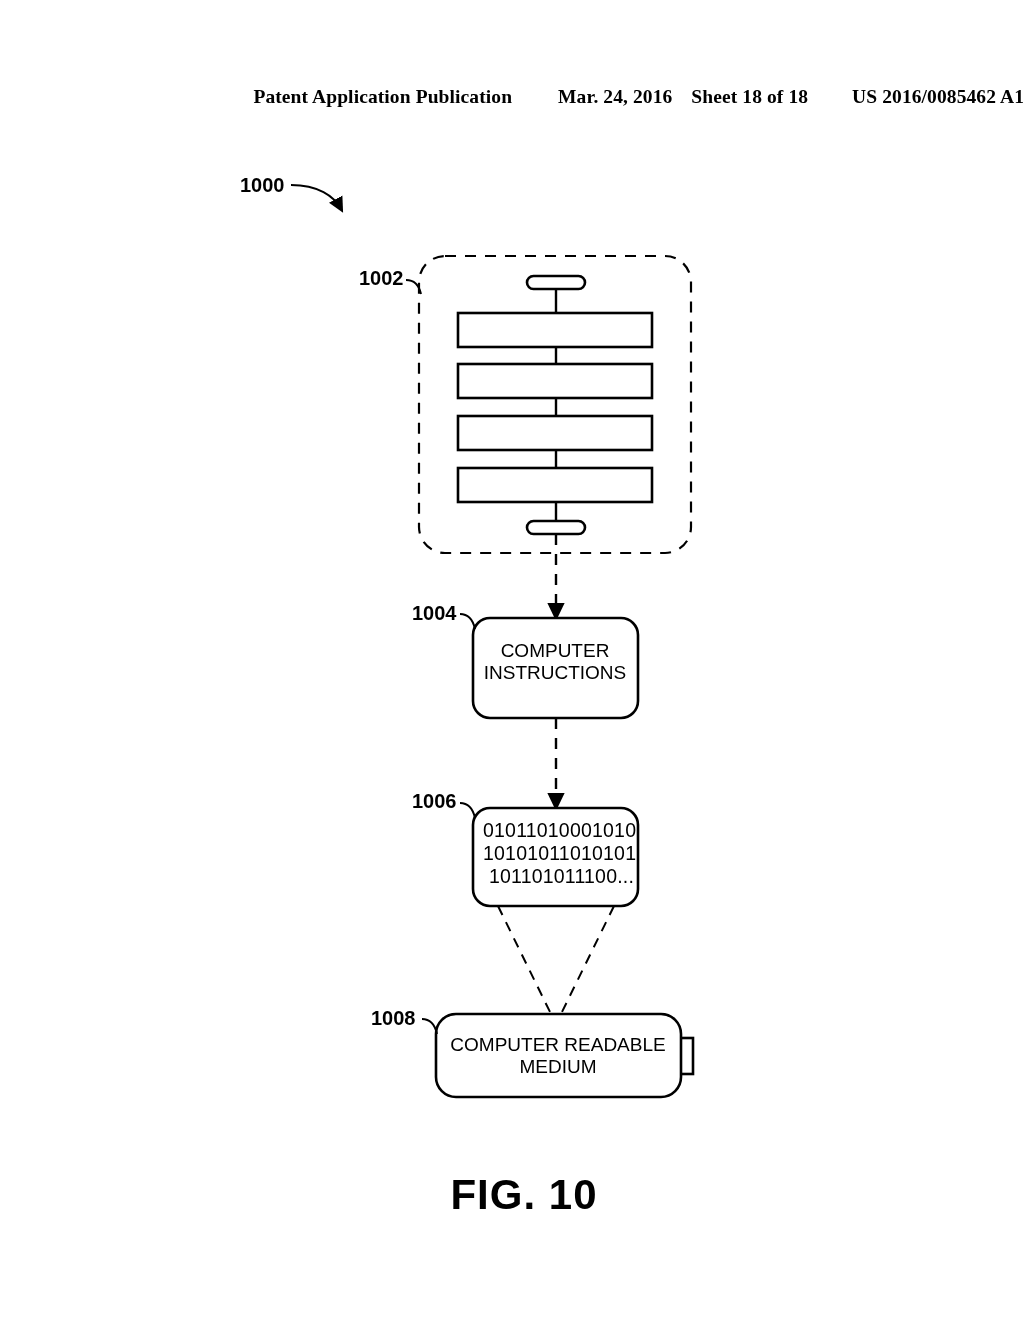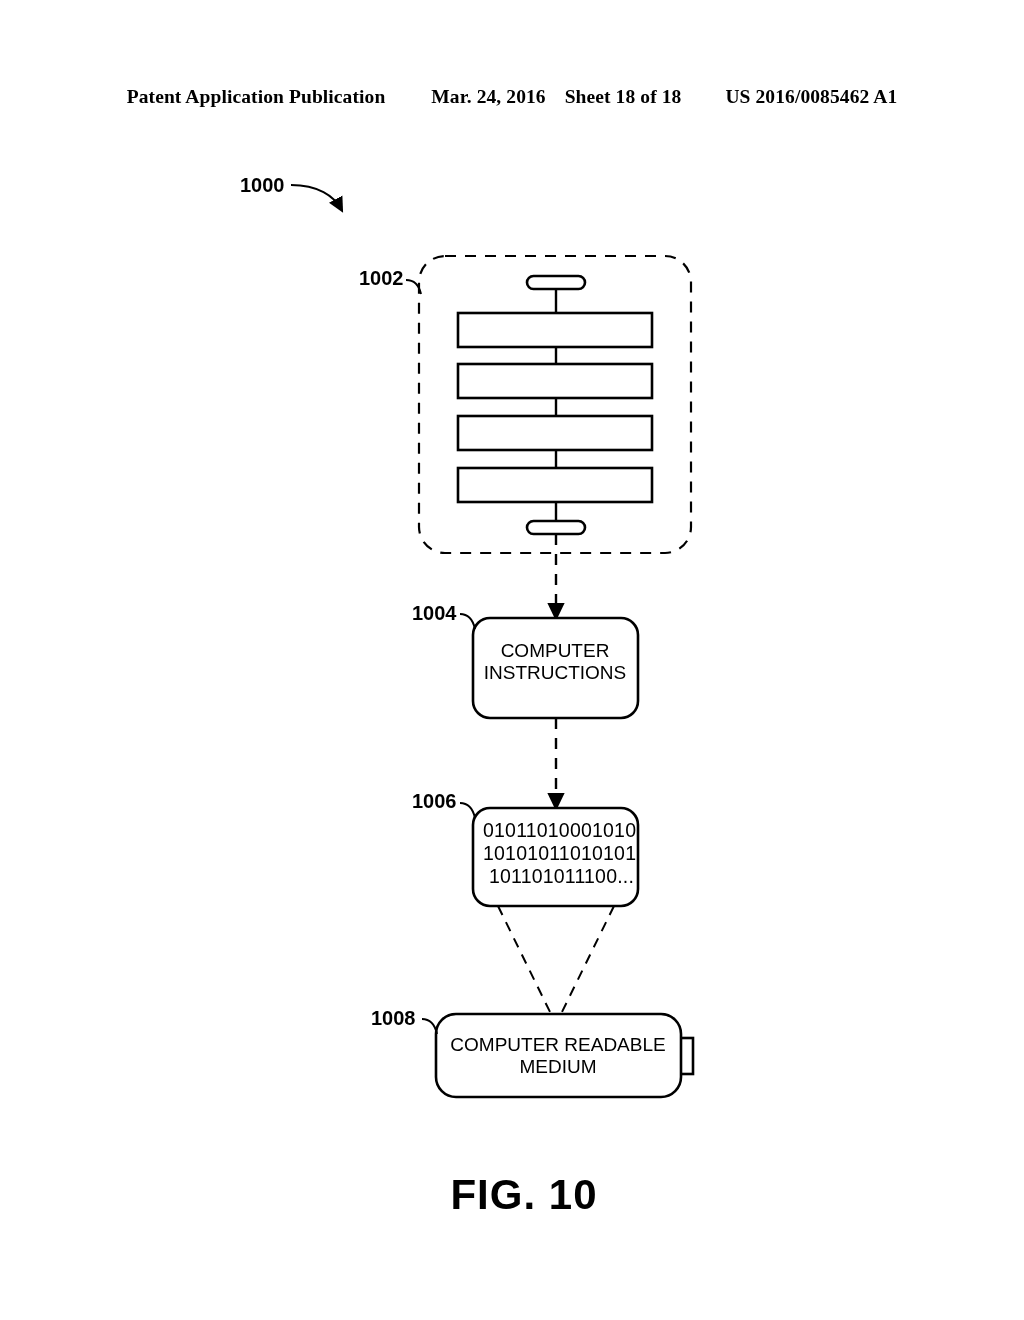--- a/index.html
+++ b/index.html
@@ -14,21 +14,21 @@
     font-family: "Liberation Sans", sans-serif;
     overflow: hidden;
   }
 
   
   #patent-header {
     position: absolute;
     top: 86px;
     left: 0;
     width: 1024px;
-    text-align: center;
+    text-align: right;
     font-family: "Liberation Serif", serif;
     font-weight: bold;
     font-size: 19.5px;
     color: #000;
     white-space: nowrap;
     letter-spacing: 0.1px;
   }
   #patent-header .hdr-seg { display: inline-block; }
   #patent-header .gap-wide { display: inline-block; width: 36px; }
   #patent-header .gap-mid  { display: inline-block; width: 34px; }

